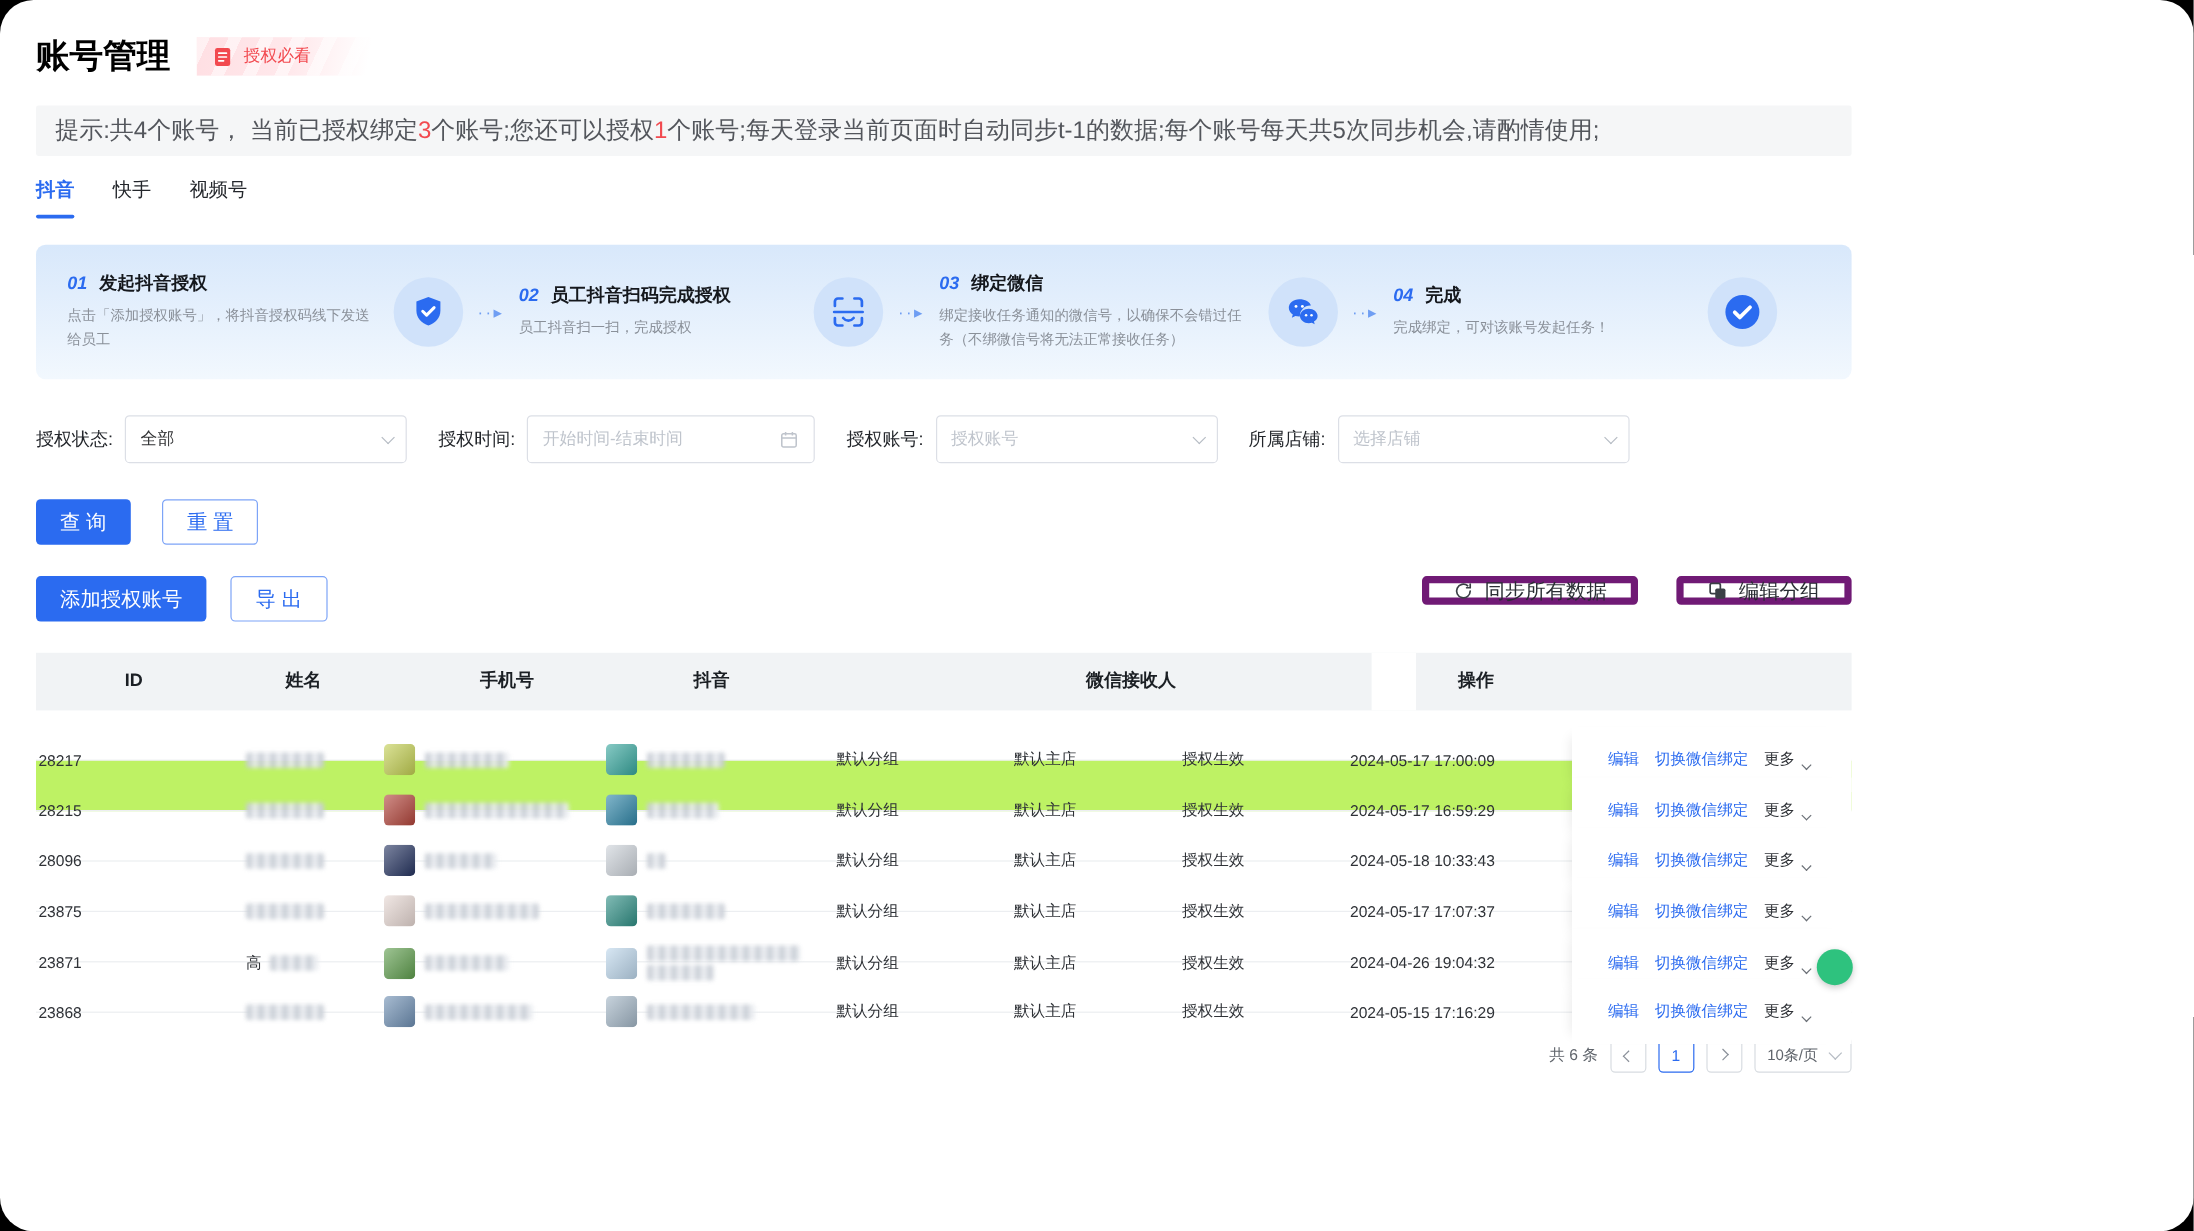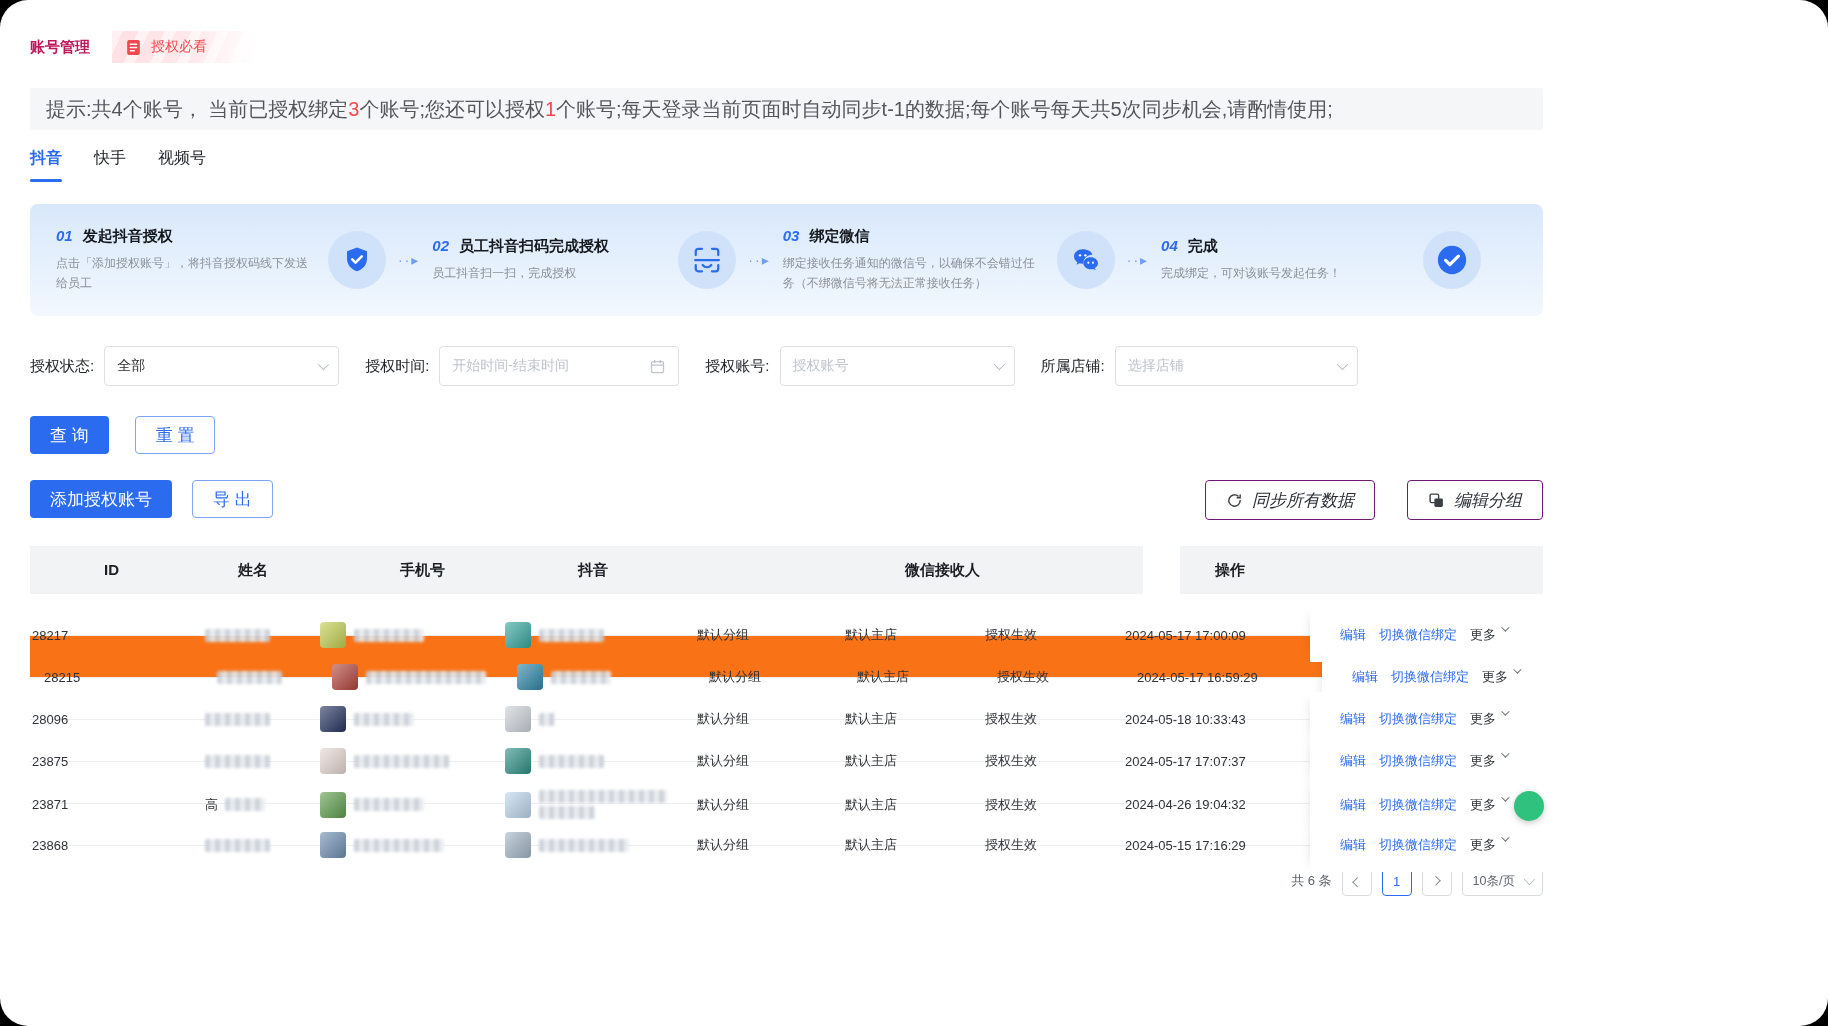--- a/index.html
+++ b/index.html
@@ -2,21 +2,21 @@
 <html><head>
 <meta charset="utf-8">
 <style>
   * { box-sizing: border-box; }
   body { margin:0; background:#000; font-family:"Liberation Sans","DejaVu Sans",sans-serif; }
   .page { position:relative; width:1828px; height:1026px; background:#fff; border-radius:28px; overflow:hidden; }
   .content { position:absolute; left:30px; top:0; width:1513px; }
 
   
   .header-row { display:flex; align-items:center; margin-top:30px; height:34px; }
-  .title { font-size:15px; font-weight:bold; color:#be185d; }
+  .title { font-size:28px; font-weight:bold; color:#000000; }
   .badge { margin-left:22px; display:flex; align-items:center; gap:8px; height:32px; padding:0 52px 0 12px; position:relative;
            background:linear-gradient(100deg,#ffdfe3 0%,#ffe9ec 55%,rgba(255,233,236,0) 96%); cursor:pointer; }
   .badge::before { content:""; position:absolute; inset:0; pointer-events:none;
            background:repeating-linear-gradient(115deg,rgba(255,255,255,.55) 0 10px,rgba(255,255,255,0) 10px 24px); }
   .badge-text { color:#f2494f; font-size:14px; position:relative; }
 
   
   .tipbar { margin-top:24px; background:#f5f6f7; height:42px; line-height:42px; padding:0 16px; font-size:20px; color:#53565c; border-radius:2px; white-space:nowrap; overflow:hidden; }
   .red { color:#f2494f; }
 
@@ -47,48 +47,48 @@
   .val { color:#303133; } .ph { color:#bfc4cc; }
   .caret { width:8px; height:8px; border-right:1.6px solid #b6bcc4; border-bottom:1.6px solid #b6bcc4; transform:rotate(45deg) translateY(-2px); }
 
   
   .btnrow1 { margin-top:30px; display:flex; gap:26px; }
   .btnrow2 { margin-top:26px; display:flex; }
   .btn { height:38px; border-radius:4px; font-size:17px; display:inline-flex; align-items:center; justify-content:center; padding:0 20px; cursor:pointer; border:none; }
   .btn-primary { background:#2b6bf0; color:#fff; }
   .btn-plain { background:#fff; border:1px solid #7da4f7; color:#2b6bf0; }
   .right-btns { margin-left:auto; display:flex; gap:32px; }
-  .btn-white { background:#fff; border:1px solid #701a75; color:#2a2e34; gap:9px; height:40px;font-style:italic; }
+  .btn-white { background:#fff; border:6px solid #701a75; color:#2a2e34; gap:9px; height:24px; }
 
   
   .table { margin-top:26px; position:relative; }
   .thead { position:relative; height:48px; background:#f1f3f5; font-weight:bold; font-size:15px; color:#1b1f24; }
   .th { position:absolute; top:0; line-height:48px; }
   .th-id { left:74px; } .th-name { left:208px; } .th-phone { left:370px; } .th-dy { left:548px; }
   .th-wx { left:875px; } .th-op { left:1185px; }
   .notch { position:absolute; left:1113px; top:0; width:37px; height:48px; background:#fff; }
 
   .trow { display:grid; grid-template-columns:150px 140px 185px 185px 140px 135px 140px 205px 1fr; align-items:center; height:42px;
           border-bottom:1px solid #eceef1; font-size:13px; color:#2f3237; }
-  .trow.hl { background:#f97316;padding-left:12px; }
+  .trow.hl { background:#bef264; }
   .c { display:flex; align-items:center; height:100%;margin-top:28px; }
   .c-id { padding-left:2px; }
   .c-name { padding-left:25px; gap:7px; }
   .c-phone, .c-dy { gap:8px; }
   .c-group { padding-left:7px; } .c-store { padding-left:15px; } .c-status { padding-left:20px; } .c-time { padding-left:20px; }
   .av { width:26px; height:26px; border-radius:4px; flex:0 0 auto; display:inline-block;
         background-image:linear-gradient(135deg,rgba(255,255,255,.4),rgba(0,0,0,.18)); }
   .mosaic { display:inline-block; height:13px; border-radius:2px;
             background:repeating-linear-gradient(90deg,#c9ced6 0 5px,#e8ebef 5px 10px); filter:blur(1.6px); opacity:.9; }
   .w16{width:16px} .w40{width:40px} .w56{width:56px} .w60{width:60px} .w65{width:65px} .w70{width:70px}
   .w90{width:90px} .w95{width:95px} .w120{width:120px} .w128{width:128px}
   .dy2 { display:flex; flex-direction:column; gap:3px; }
   .c-actions { padding-left:30px; gap:13px; background:#fff; box-shadow:-8px 0 10px -8px rgba(0,0,0,.10); white-space:nowrap; }
   .c-actions a { color:#2b6bf0; cursor:pointer; text-decoration:none; font-size:13px; }
-  .c-actions a.more { color:#2f3237; display:inline-flex; align-items:flex-start; gap:5px; }
+  .c-actions a.more { color:#2f3237; display:inline-flex; align-items:flex-end; gap:5px; }
   .chev-s { width:6px; height:6px; border-right:1.4px solid #6a6f76; border-bottom:1.4px solid #6a6f76; transform:rotate(45deg) translateY(-2px); display:inline-block; }
 
   
   .pager { margin-top:20px; display:flex; justify-content:flex-end; align-items:center; gap:10px; font-size:13px; color:#5f646b; }
   .pbtn { width:30px; height:30px; border:1px solid #d8dce1; border-radius:4px; display:flex; align-items:center; justify-content:center; background:#fff; cursor:pointer; }
   .pbtn.cur { border-color:#2b6bf0; color:#2b6bf0; font-size:13px; }
   .pc { width:7px; height:7px; border-right:1.6px solid #8a9099; border-bottom:1.6px solid #8a9099; display:inline-block; }
   .pc-left { transform:rotate(135deg) translateY(-1px); }
   .pc-right { transform:rotate(-45deg) translateY(-1px); }
   .psize { height:30px; border:1px solid #d8dce1; border-radius:4px; display:flex; align-items:center; gap:9px; padding:0 10px; font-size:12.5px; background:#fff; cursor:pointer; }

